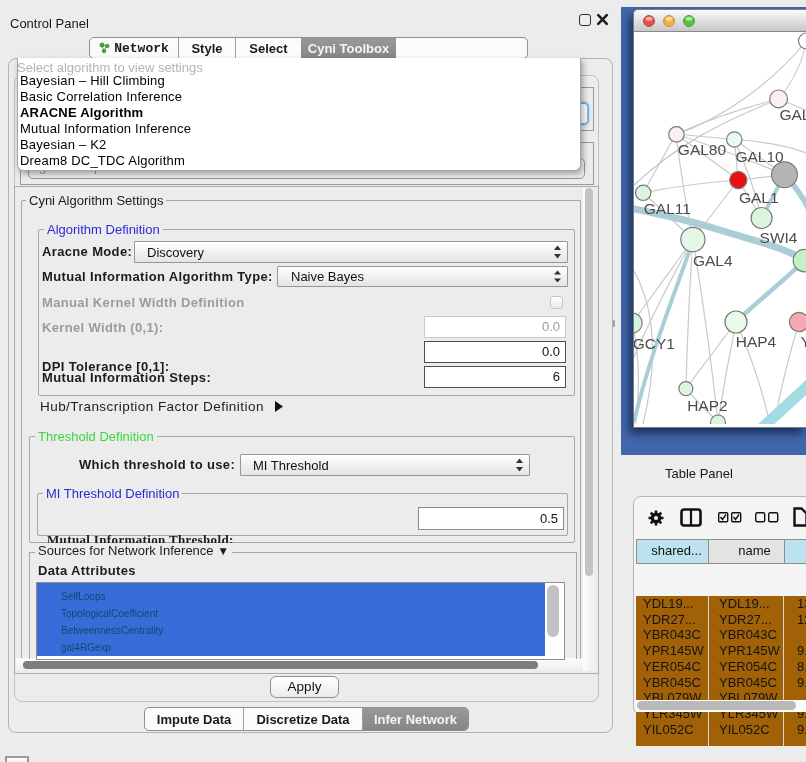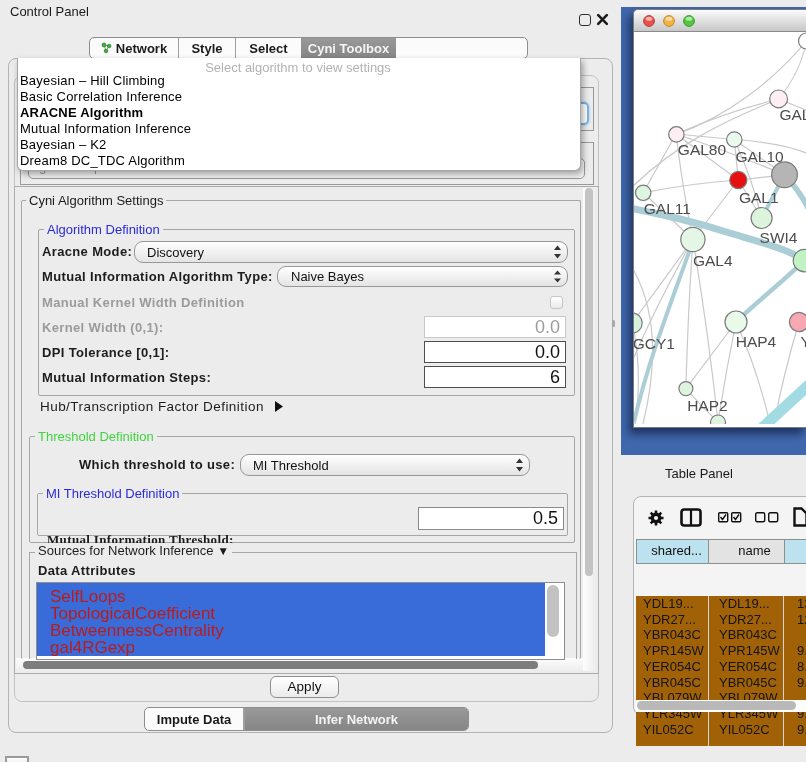--- a/index.html
+++ b/index.html
@@ -3,35 +3,35 @@
 <meta charset="utf-8">
 <style>
 html,body{margin:0;padding:0;}
 body{width:806px;height:762px;position:relative;overflow:hidden;
   background:#ececec;font-family:"Liberation Sans",sans-serif;}
 .abs{position:absolute;}
 .lbl{font-size:13px;font-weight:bold;color:#1c1c1c;white-space:nowrap;letter-spacing:0.35px;}
 .dis{color:#9b9b9b;}
 .fieldset{position:absolute;border:1px solid #a6a6a6;border-radius:2px;}
 .ftitle{position:absolute;background:#ececec;padding:0 3px;font-size:13px;white-space:nowrap;}
-.combo{position:absolute;border:1px solid #979797;border-radius:9px;
+.combo{position:absolute;border:1px solid #979797;border-radius:1px;
   background:linear-gradient(#ffffff,#f2f2f2 45%,#e4e4e4);
   font-size:13px;color:#111;}
-.field{position:absolute;background:#fff;font-size:18px;color:#111;text-align:right;}
+.field{position:absolute;background:#fff;font-size:13px;color:#111;text-align:right;}
 .tabbar{position:absolute;display:flex;background:#fbfbfb;border:1px solid #8f8f8f;
   border-radius:5px;overflow:hidden;font-size:13px;font-weight:bold;color:#1a1a1a;}
 .tabbar .tab{display:flex;align-items:center;justify-content:center;white-space:nowrap;}
 .tabbar .sep{width:1px;background:#9f9f9f;}
 .tabbar .sel{background:linear-gradient(#999,#868686);color:#f4f4f4;}
 </style>
 </head>
 <body>
 
 <div class="abs" style="left:0;top:0;width:621px;height:762px;background:#ececec;"></div>
-<div class="abs" style="left:10px;top:4px;font-size:13px;color:#1a1a1a;">Control Panel</div>
+<div class="abs" style="left:10px;top:16px;font-size:13px;color:#1a1a1a;">Control Panel</div>
 
 <div class="abs" style="left:579px;top:14px;width:10px;height:10px;border:1.6px solid #2e2e2e;border-radius:3px;"></div>
 <svg class="abs" style="left:596px;top:13px" width="13" height="13" viewBox="0 0 13 13">
  <path d="M2.2 2.2 L10.8 10.8 M10.8 2.2 L2.2 10.8" stroke="#1c1c1c" stroke-width="2.6" stroke-linecap="round"></path>
 </svg>
 
 <div class="abs" style="left:8px;top:58px;width:603px;height:673px;border:1px solid #b3b3b3;border-radius:8px;background:#ececec;"></div>
 
 <div class="abs" style="left:14px;top:75px;width:583px;height:625px;border:1px solid #c2c2c2;border-radius:8px;"></div>
 
@@ -73,21 +73,21 @@
       <path d="M5.5 13.5 L9 9.5 L2 9.5 Z" fill="#333"></path>
     </svg>
 </div>
 
 <div class="lbl dis abs" style="left:42px;top:295px;">Manual Kernel Width Definition</div>
 <div class="abs" style="left:550px;top:296px;width:11px;height:11px;border:1px solid #c6c6c6;border-radius:3px;background:linear-gradient(#ffffff,#e9e9e9);"></div>
 
 <div class="lbl dis abs" style="left:42px;top:320px;">Kernel Width (0,1):</div>
 <div class="field" style="left:424px;top:316px;width:135px;height:20px;border:1px solid #c9c9c9;color:#9b9b9b;padding-right:5px;line-height:20px;">0.0</div>
 
-<div class="lbl abs" style="left:42px;top:345px;">DPI Tolerance [0,1]:</div>
+<div class="lbl abs" style="left:42px;top:359px;">DPI Tolerance [0,1]:</div>
 <div class="field" style="left:424px;top:341px;width:135px;height:20px;border:1.5px solid #4e4e4e;padding-right:5px;line-height:20px;">0.0</div>
 
 <div class="lbl abs" style="left:42px;top:370px;">Mutual Information Steps:</div>
 <div class="field" style="left:424px;top:366px;width:135px;height:20px;border:1.5px solid #4e4e4e;padding-right:5px;line-height:20px;">6</div>
 
 <div class="abs" style="left:40px;top:399px;font-size:13.5px;letter-spacing:0.45px;color:#1c1c1c;">Hub/Transcription Factor Definition</div>
 <svg class="abs" style="left:273px;top:400px" width="12" height="13" viewBox="0 0 12 13">
     <path d="M2 1 L10 6.5 L2 12 Z" fill="#111"></path>
   </svg>
 
@@ -109,49 +109,50 @@
 <div class="lbl abs" style="left:47px;top:532px;font-family:Liberation Serif, serif;">Mutual Information Threshold:</div>
 <div class="field" style="left:418px;top:507px;width:139px;height:21px;border:1px solid #8a8a8a;padding-right:5px;line-height:21px;">0.5</div>
 
 <div class="abs" style="left:29px;top:552px;width:546px;height:106px;border:1px solid #a6a6a6;border-bottom:none;"></div>
 <div class="ftitle" style="left:35px;top:543px;color:#1c1c1c;">Sources for Network Inference <span style="font-size:12px;">▼</span></div>
 
 <div class="lbl abs" style="left:38px;top:563px;">Data Attributes</div>
 
 <div class="abs" style="left:36px;top:582px;width:527px;height:76px;border:1px solid #8e8e8e;background:#fff;"></div>
 <div class="abs" style="left:37px;top:583px;width:508px;height:73px;background:#3a6cd9;"></div>
-<div class="abs" style="left:50px;top:587.5px;font-size:17px;color:#b91c1c;line-height:17px;">SelfLoops<br>TopologicalCoefficient<br>BetweennessCentrality<br>gal4RGexp</div>
+<div class="abs" style="left:61px;top:587.5px;font-size:10px;color:#0c4a6e;line-height:17px;">SelfLoops<br>TopologicalCoefficient<br>BetweennessCentrality<br>gal4RGexp</div>
 <div class="abs" style="left:547px;top:585px;width:12px;height:52px;background:#c2c2c2;border-radius:6px;"></div>
 
 <div class="abs" style="left:270px;top:676px;width:67px;height:20px;border:1px solid #8f8f8f;border-radius:6px;background:linear-gradient(#ffffff,#ebebeb);text-align:center;font-size:13.5px;line-height:20px;color:#111;">Apply</div>
 
 <div class="tabbar" style="left:144px;top:707px;width:323px;height:22px;">
   <div class="tab" style="width:98px;text-align:right;">Impute Data</div>
     <div class="sep"></div>
+  <div class="tab" style="width:118px;">Discretize Data</div>
     <div class="sep"></div>
   <div class="tab sel" style="flex:1;text-align:right;">Infer Network</div>
 </div>
 
 <div class="tabbar" style="left:89px;top:37px;width:437px;height:20px;">
-  <div class="tab" style="width:88px;">
+  <div class="tab" style="width:88px;font-family:Liberation Mono, monospace;">
     <svg width="11" height="12" viewBox="0 0 11 12" style="margin-right:4px;">
       <path d="M3 3 L8 4 M3 3 L5 9 M8 4 L5 9" stroke="#999" stroke-width="1"></path>
       <circle cx="3" cy="3" r="2" fill="#3db43d" stroke="#1c7a1c" stroke-width="0.7"></circle>
       <circle cx="8.2" cy="4" r="1.8" fill="#3db43d" stroke="#1c7a1c" stroke-width="0.7"></circle>
       <circle cx="5" cy="9" r="1.8" fill="#3db43d" stroke="#1c7a1c" stroke-width="0.7"></circle>
     </svg>Network</div>
     <div class="sep"></div>
   <div class="tab" style="width:56px;">Style</div>
     <div class="sep"></div>
   <div class="tab" style="width:65px;">Select</div>
   <div class="tab sel" style="width:95px;">Cyni Toolbox</div>
 </div>
 
 <div class="abs" style="left:17px;top:58px;width:562px;height:112px;background:#fff;border:1px solid #a5a5a5;border-top:none;border-radius:0 0 6px 6px;box-shadow:2px 3px 6px rgba(0,0,0,0.35);"></div>
-<div class="abs" style="left:17px;top:60px;width:562px;text-align:center;font-size:13px;color:#b3b3b3;">Select algorithm to view settings</div>
+<div class="abs" style="left:17px;top:60px;width:562px;text-align:left;font-size:13px;color:#b3b3b3;">Select algorithm to view settings</div>
 <div class="abs" style="left:20px;top:72.5px;font-size:13px;color:#000;line-height:16px;letter-spacing:0.2px;">
 Bayesian – Hill Climbing<br>
 Basic Correlation Inference<br>
 <b>ARACNE Algorithm</b><br>
 Mutual Information Inference<br>
 Bayesian – K2<br>
 Dream8 DC_TDC Algorithm
 </div>
 
 <div class="abs" style="left:612px;top:320px;width:3px;height:7px;background:#a8a8a8;border-radius:2px;"></div>

